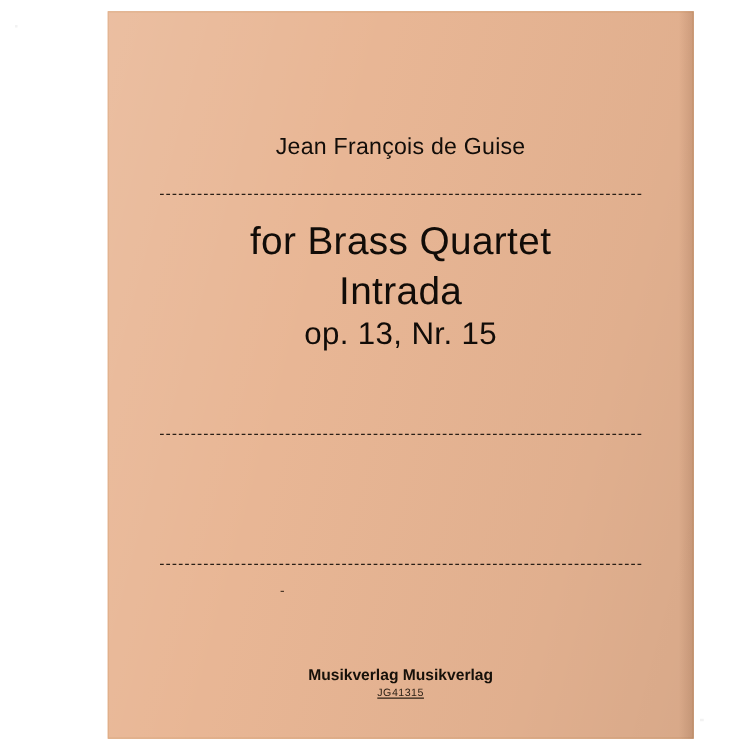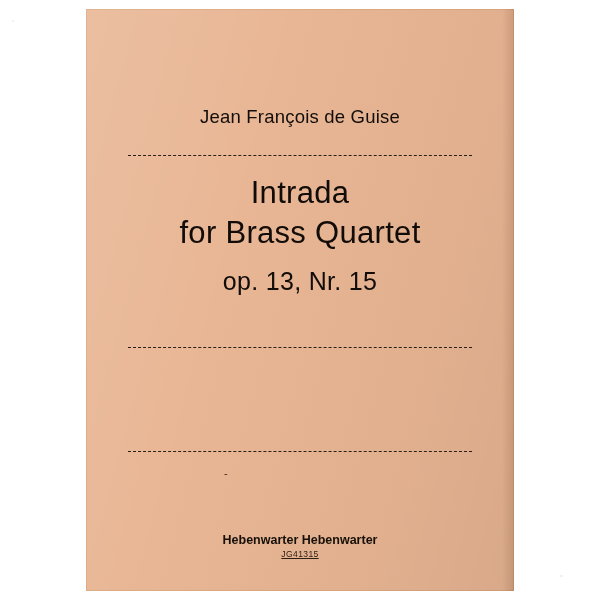--- a/index.html
+++ b/index.html
@@ -21,20 +21,21 @@
 
   
   .cover {
     position: absolute;
     left: 86px;
     top: 9px;
     width: 428px;
     height: 582px;
     background: #e8b593;
     box-shadow: 0 0 0 1px #dca87f inset;
+    padding-left: 41px;
   }
 
   
   .cover::before {
     content: "";
     position: absolute;
     left: 0; top: 0; right: 0; bottom: 0;
     background:
       linear-gradient(105deg, rgba(255,255,255,0.13) 0%, rgba(255,255,255,0.02) 35%, rgba(0,0,0,0.03) 75%, rgba(0,0,0,0.07) 100%);
     pointer-events: none;
@@ -89,21 +90,20 @@
   }
 
   .title-line {
     font-size: 31px;
     line-height: 40px;
     letter-spacing: 0.3px;
     color: #110c08;
   }
 
   .opus {
-    margin-top: 14px;
     font-size: 25px;
     letter-spacing: 0.3px;
     color: #110c08;
   }
 
   .scoring {
     position: absolute;
     left: 42px;
     right: 42px;
     top: 379px;
@@ -157,31 +157,31 @@
   <div class="bg-speck" style="left:560px; top:575px; width:3px; height:2px;"></div>
 
   <div class="cover">
     <div class="content">
 
       <div class="composer">Jean François de Guise</div>
 
       <div class="rule rule-1"></div>
 
       <div class="title-block">
+        <div class="title-line">for Brass Quartet</div>
         <div class="title-line">Intrada</div>
-        <div class="title-line">for Brass Quartet</div>
         <div class="opus">op. 13, Nr. 15</div>
       </div>
 
       <div class="rule rule-2"></div>
 
 
       <div class="rule rule-3"></div>
 
       <div class="tiny-mark">-</div>
 
-      <div class="publisher">Hebenwarter Hebenwarter</div>
+      <div class="publisher">Musikverlag Musikverlag</div>
 
       <div class="plate">JG41315</div>
 
     </div>
   </div>
 </div>
 
 </body></html>

